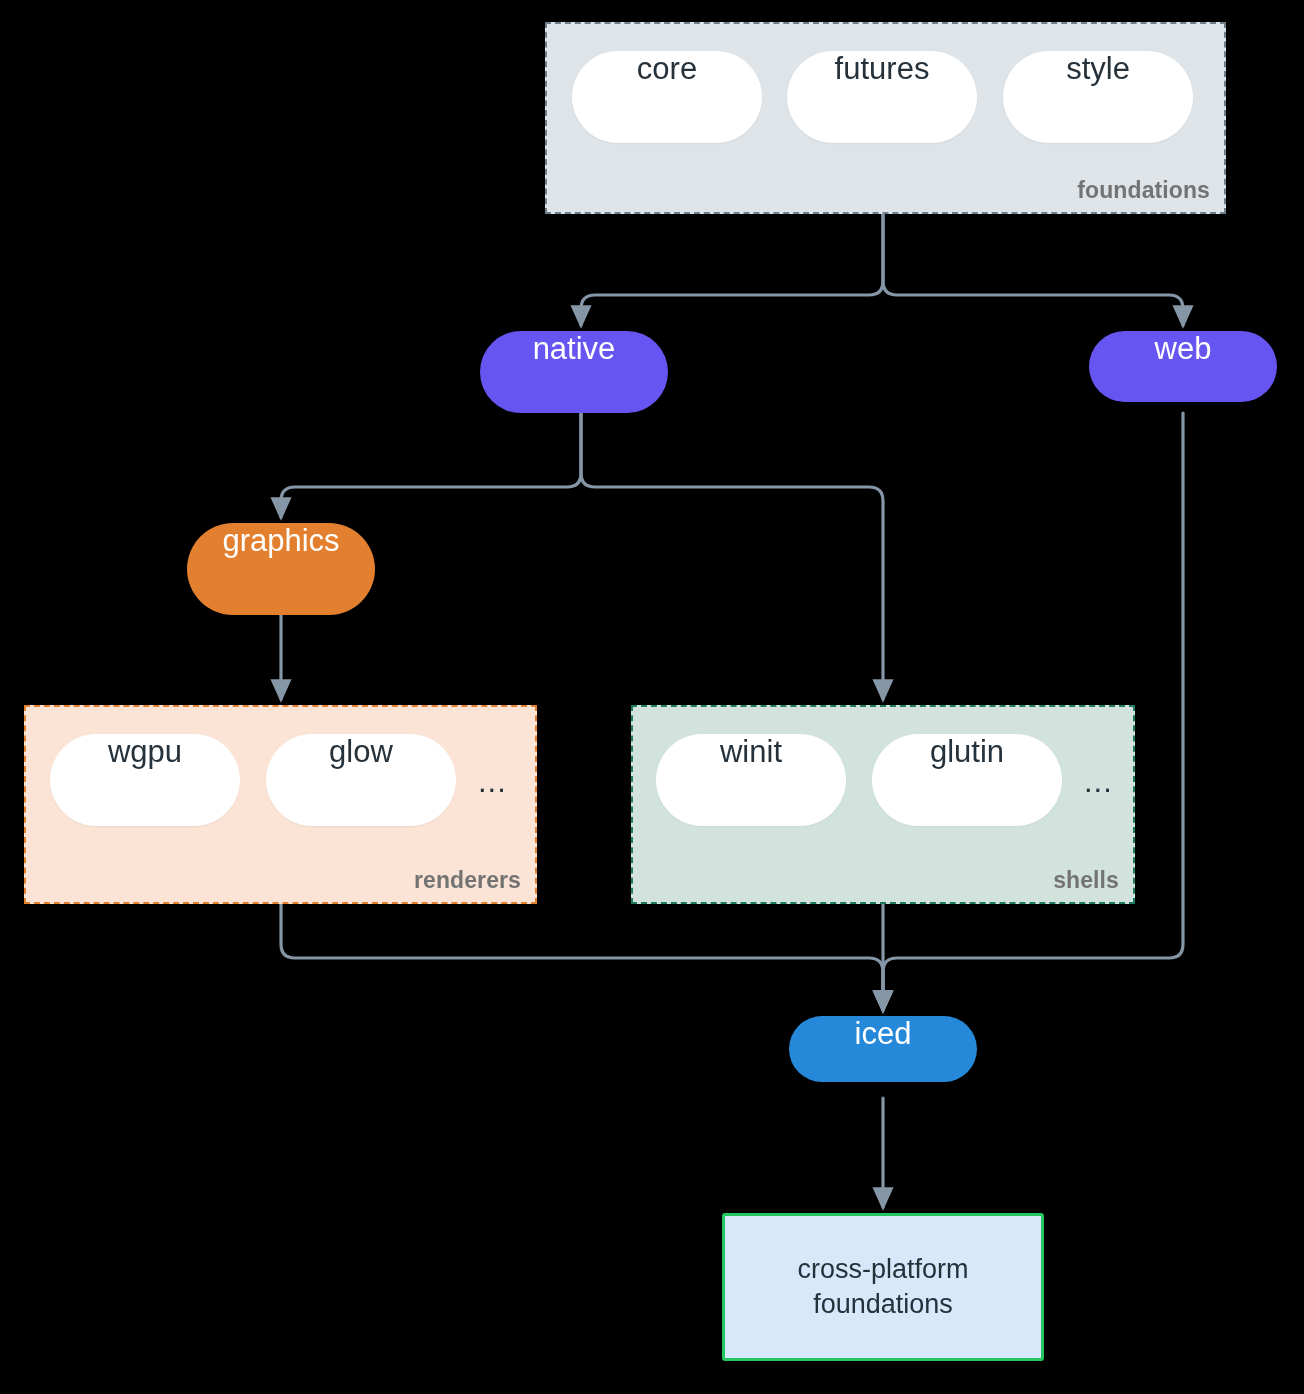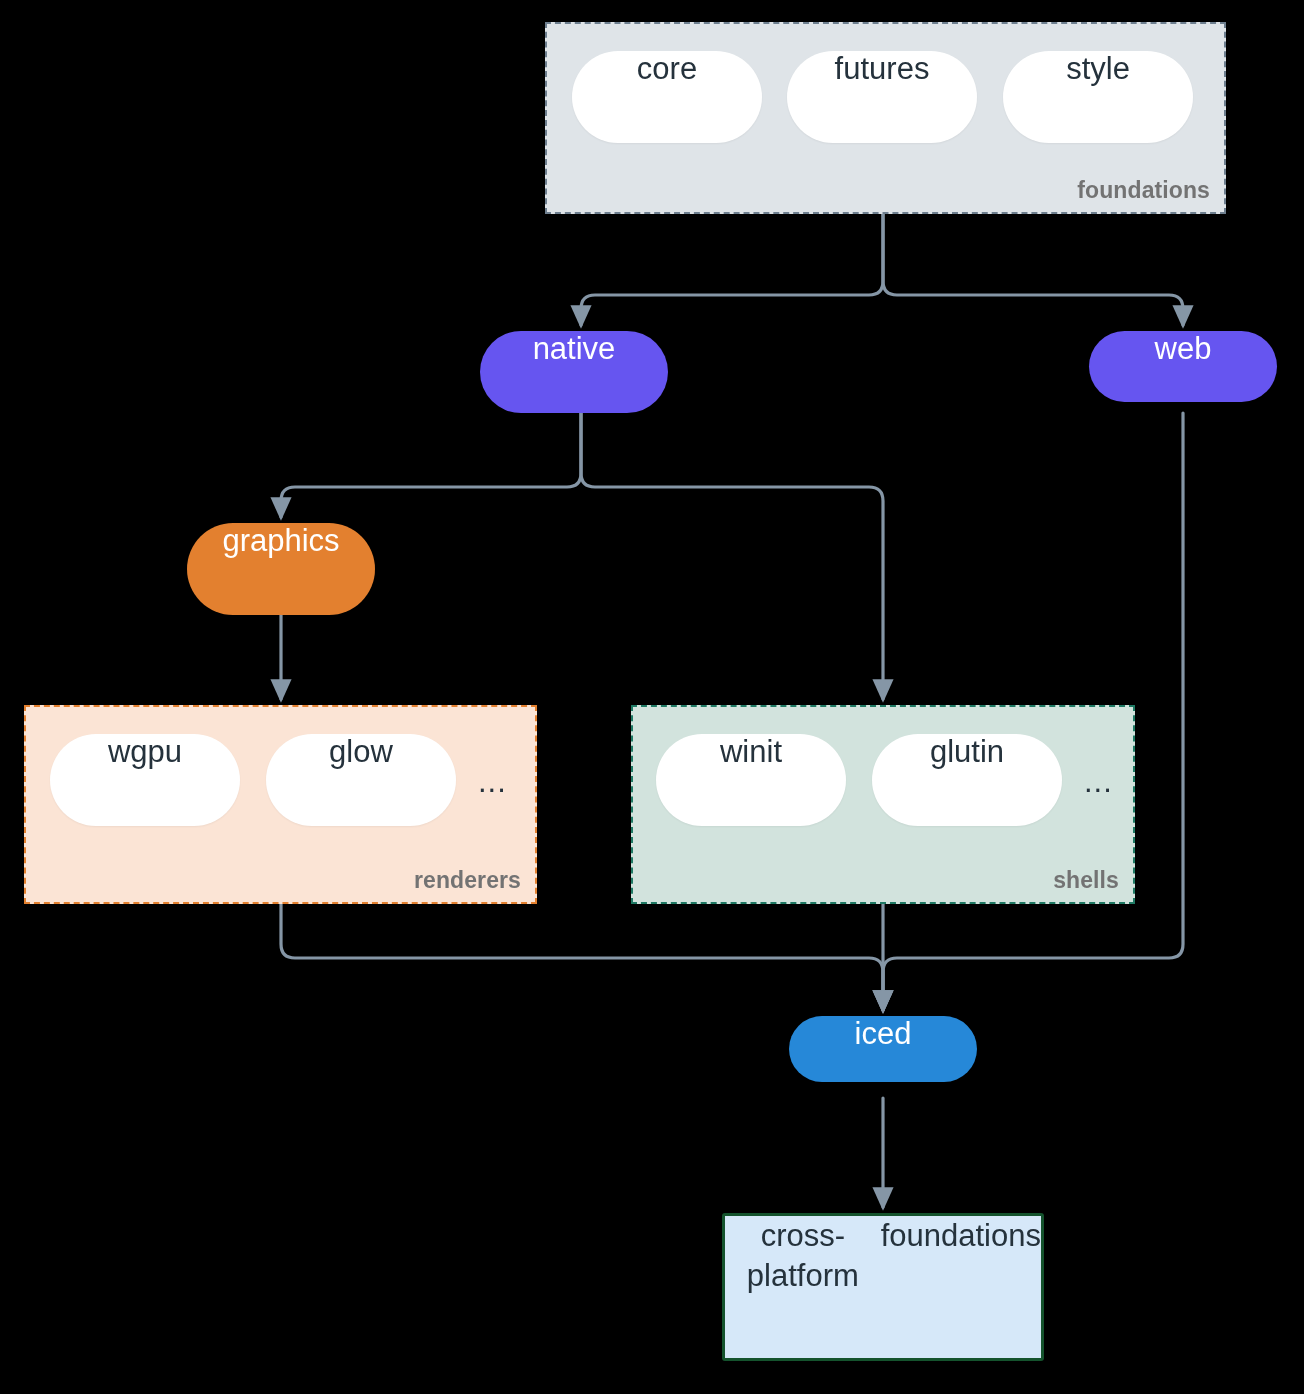--- a/index.html
+++ b/index.html
@@ -65,26 +65,26 @@
     line-height: 1;
   }
   
   .pill-solid {
     border-radius: 999px;
     color: #ffffff;
     font-size: 31px;
   }
   .rect-node {
     border-radius: 3px;
-    border: 3px solid #14532d;
+    border: 3px solid #22c55e;
     background: #d6e8f9;
     color: #25323c;
-    font-size: 31px;
+    font-size: 27px;
     line-height: 1.28;
-    flex-direction: row;
+    flex-direction: column;
   }
 </style>
 </head>
 <body>
 
 <div id="diagram-root">
 
   <svg id="edge-layer" viewBox="0 0 1304 1394" width="1304" height="1394">
     <defs>
       <marker id="arrowhead" markerWidth="9" markerHeight="9" refX="6.2" refY="3.6" orient="auto" markerUnits="strokeWidth">

